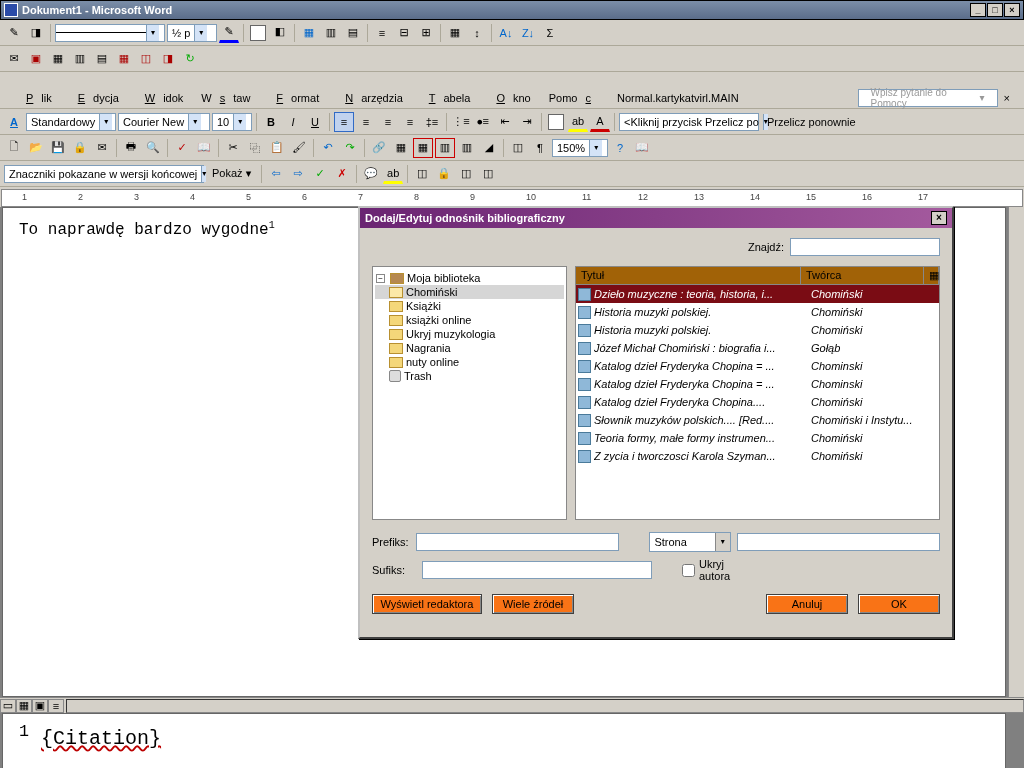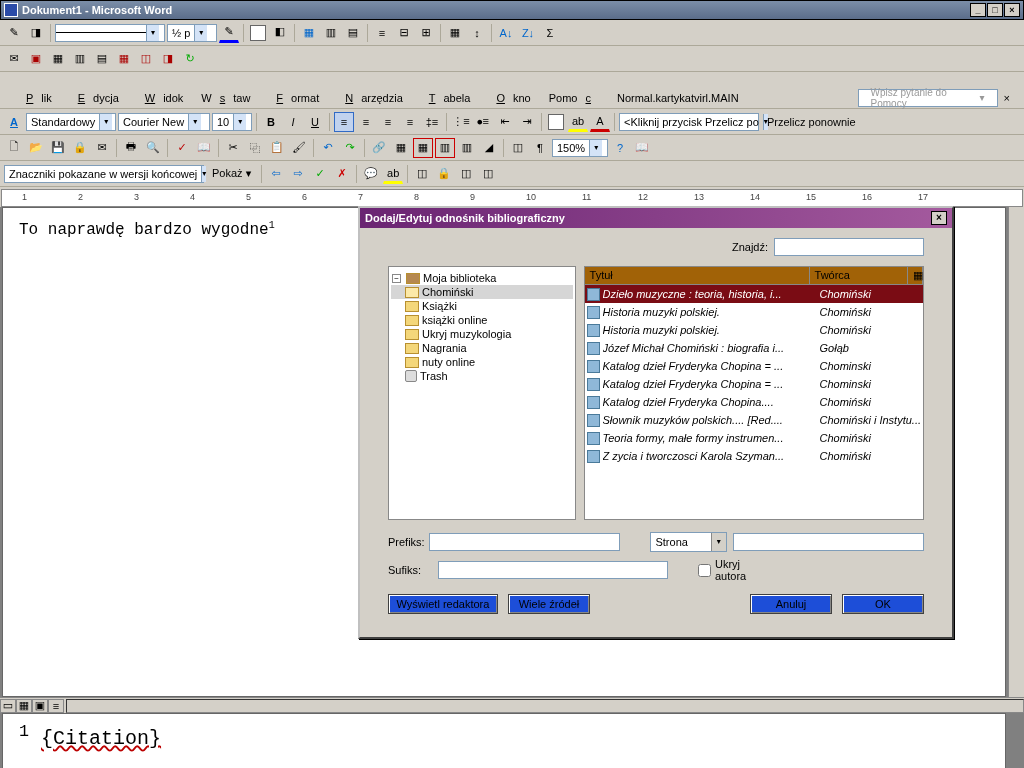--- a/index.html
+++ b/index.html
@@ -35,21 +35,21 @@
 
 .lower-doc { background: #808080; height: 77px; }
 .lower-page { background: #fff; margin: 0 18px 0 2px; height: 100%; border: 1px solid #666; padding: 8px 16px; }
 .citation { font-family: 'Courier New', monospace; font-size: 20px; }
 .redwave { text-decoration: underline wavy #b00; }
 
 
 .dialog { position: absolute; left: 358px; top: 206px; width: 596px; height: 433px; background: #d4d0c8; border: 2px solid #c0c0c0; border-right-color: #404040; border-bottom-color: #404040; box-shadow: 1px 1px 0 #000; }
 .dlg-title { background: linear-gradient(to right, #6a2472, #a45a9e); color: #fff; font-weight: bold; padding: 3px 5px; display: flex; align-items: center; height: 20px; }
 .dlg-title .x { margin-left: auto; width: 16px; height: 14px; background: #d4d0c8; color: #000; border: 1px solid #000; text-align: center; font-size: 10px; line-height: 12px; }
-.dlg-body { padding: 10px 28px; }
+.dlg-body { padding: 10px 12px; }
 .findrow { display: flex; justify-content: flex-end; align-items: center; gap: 6px; margin-bottom: 10px; }
 .findrow input { width: 150px; height: 18px; border: 1px solid #7f9db9; background: #fff; font-size: 11px; padding: 0 2px; }
 .panes { display: flex; gap: 8px; height: 254px; }
 .tree { width: 195px; border: 1px solid #888; background: #fff; padding: 4px 2px; overflow: auto; }
 .tree .node { display: flex; align-items: center; gap: 3px; padding: 1px 1px 1px 14px; }
 .tree .node.root { padding-left: 1px; }
 .tree .expander { width: 9px; height: 9px; border: 1px solid #888; font-size: 8px; line-height: 7px; text-align: center; margin-right: 2px; }
 .folder-i { width: 14px; height: 11px; background: #f4d77a; border: 1px solid #b89030; }
 .folder-i.open { background: #fce9a8; }
 .folder-i.brown { background: #b58850; }
@@ -69,21 +69,21 @@
 .row .rc { flex: 1; overflow: hidden; white-space: nowrap; text-overflow: ellipsis; padding-left: 5px; }
 .form-rows { margin-top: 12px; }
 .frow { display: flex; align-items: center; margin-bottom: 6px; }
 .frow label { width: 50px; }
 .frow input[type=text] { width: 230px; height: 18px; border: 1px solid #7f9db9; padding: 0 2px; font-size: 11px; }
 .frow .sel2 { margin-left: 30px; width: 92px; border: 1px solid #7f9db9; background: #fff; height: 20px; display: flex; align-items: center; }
 .frow .sel2 span { flex: 1; padding: 0 4px; }
 .frow .sel2 .dd { width: 15px; height: 18px; background: #d4d0c8; border-left: 1px solid #888; text-align: center; font-size: 8px; line-height: 18px; }
 .frow .loc { margin-left: 6px; width: 110px; height: 18px; border: 1px solid #7f9db9; padding: 0 2px; font-size: 11px; }
 .btnrow { display: flex; gap: 10px; margin-top: 12px; }
-.btn { border: 1px solid #404040; background: #1d4ed8; padding: 3px 0; width: 110px; text-align: center; box-shadow: inset 1px 1px 0 #fff, inset -1px -1px 0 #888; }
+.btn { border: 1px solid #404040; background: #f97316; padding: 3px 0; width: 110px; text-align: center; box-shadow: inset 1px 1px 0 #fff, inset -1px -1px 0 #888; }
 .btn.sm { width: 82px; }
 </style>
 </head>
 <body>
 
 <div class="titlebar">
   <div class="app-icon"></div>
   <span class="title">Dokument1 - Microsoft Word</span>
   <div class="winbtns">
     <div class="winbtn">_</div>

